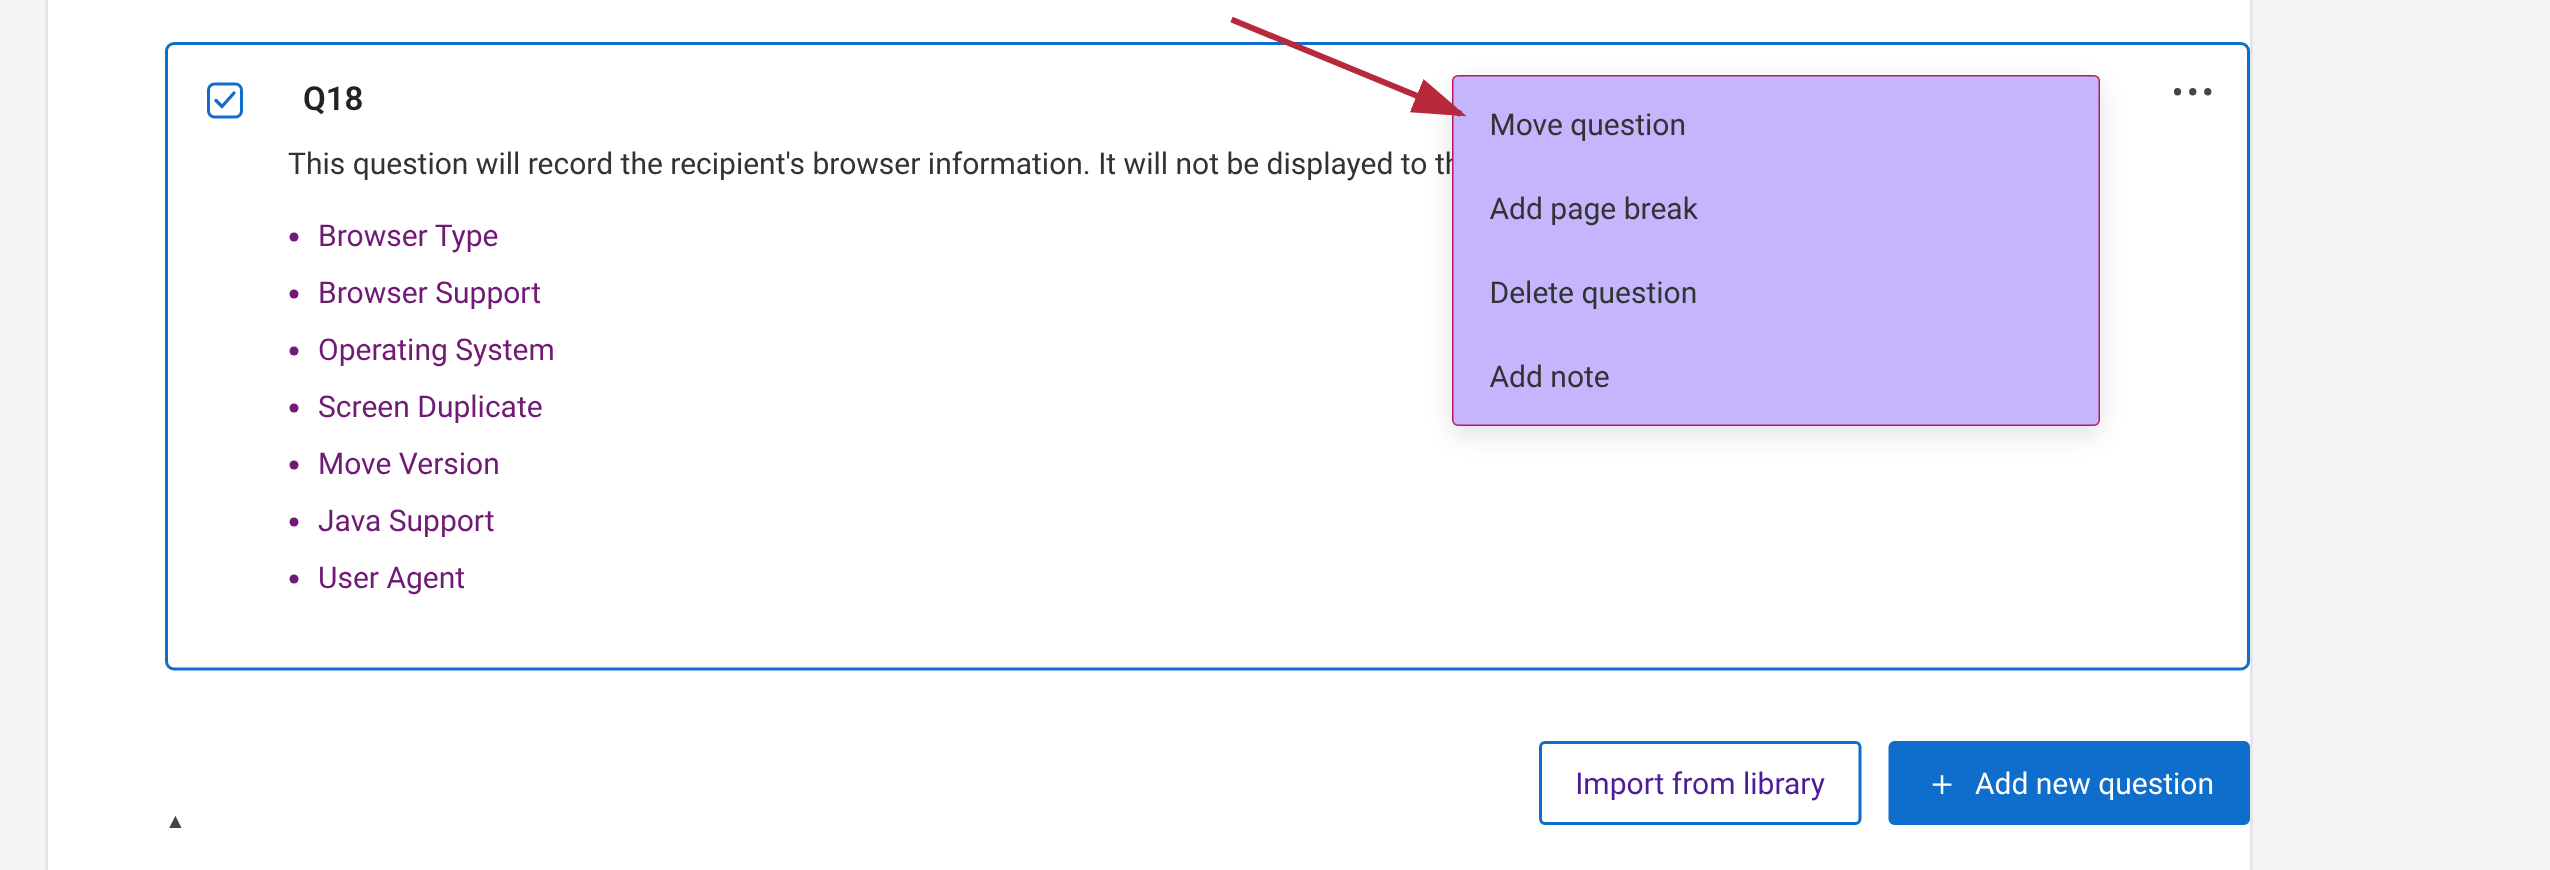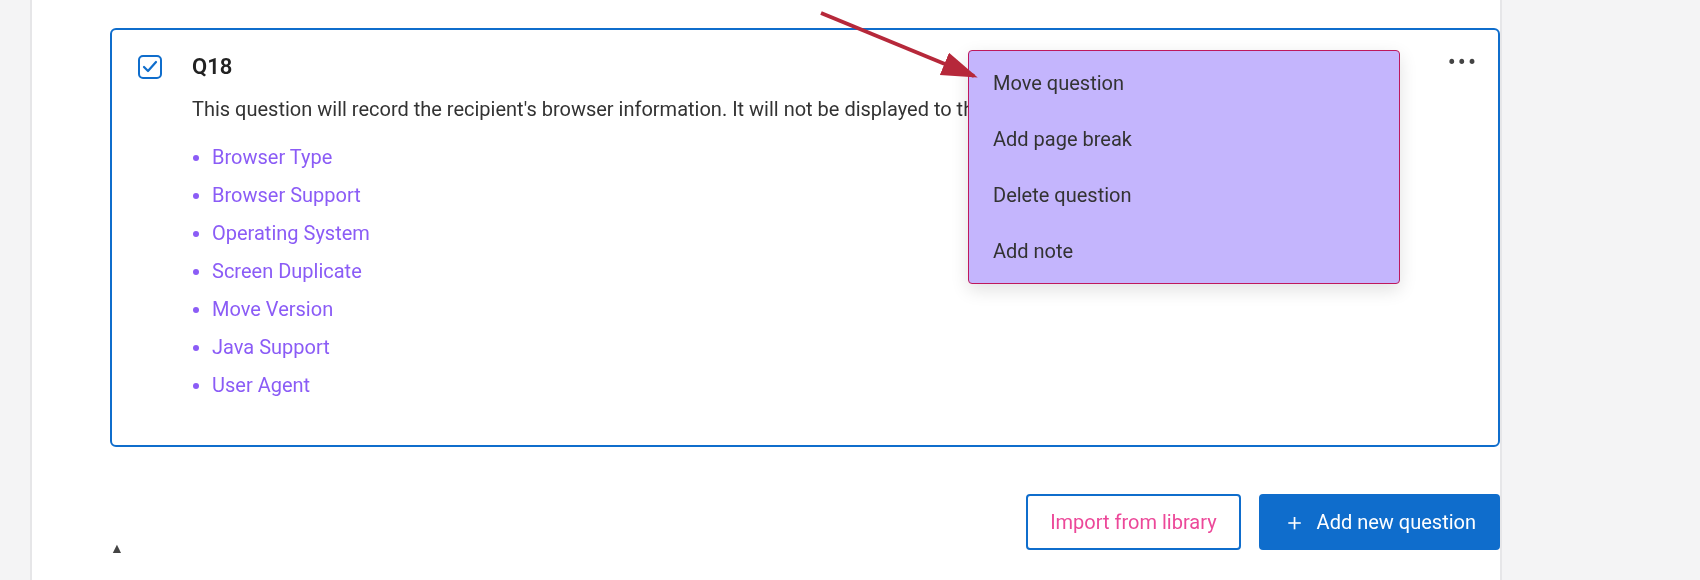--- a/index.html
+++ b/index.html
@@ -30,21 +30,21 @@
     left: 78px;
     right: 0;
     background: #fff;
     border: 2px solid #0f6dcc;
     border-radius: 6px;
     padding: 24px 26px 34px 26px;
   }
   .q-header {
     display: flex;
     align-items: center;
-    gap: 30px;
+    gap: 40px;
   }
   .checkbox {
     width: 24px;
     height: 24px;
     border: 2px solid #0f6dcc;
     border-radius: 5px;
     display: flex;
     align-items: center;
     justify-content: center;
     color: #0f6dcc;
@@ -59,21 +59,21 @@
     margin-left: 54px;
     margin-top: 18px;
     font-size: 20px;
     color: #333;
   }
   .q-list {
     margin-left: 74px;
     margin-top: 24px;
     list-style: disc;
     font-size: 20px;
-    color: #8b5cf6;
+    color: #701a75;
   }
   .q-list li {
     margin-bottom: 14px;
   }
   .more-btn {
     position: absolute;
     top: 18px;
     right: 20px;
     font-size: 24px;
     color: #444;
@@ -124,21 +124,21 @@
     cursor: pointer;
     display: inline-flex;
     align-items: center;
     gap: 10px;
     border: 2px solid transparent;
     font-weight: 400;
   }
   .btn-outline {
     background: #fff;
     border-color: #0f6dcc;
-    color: #ec4899;
+    color: #4c1d95;
   }
   .btn-primary {
     background: #0f6dcc;
     color: #fff;
     border-color: #0f6dcc;
   }
   .plus-glyph {
     font-size: 24px;
     line-height: 1;
     font-weight: 300;

